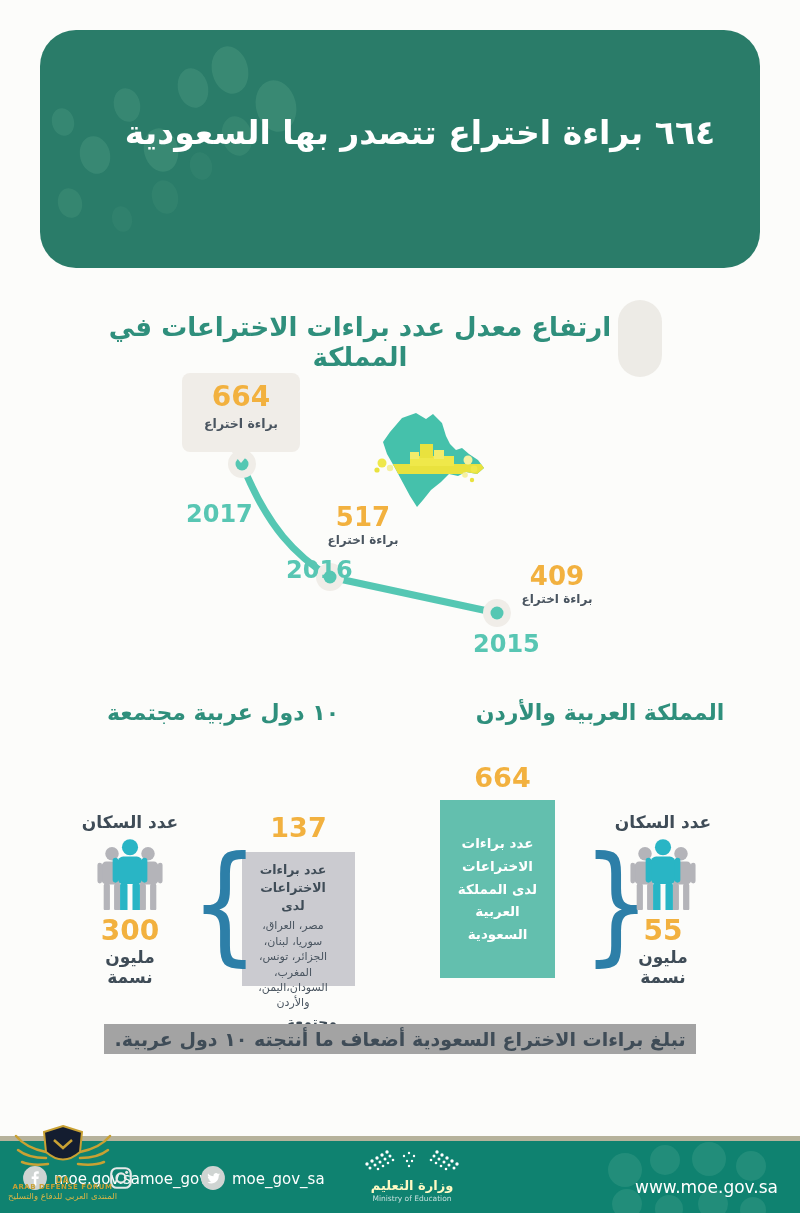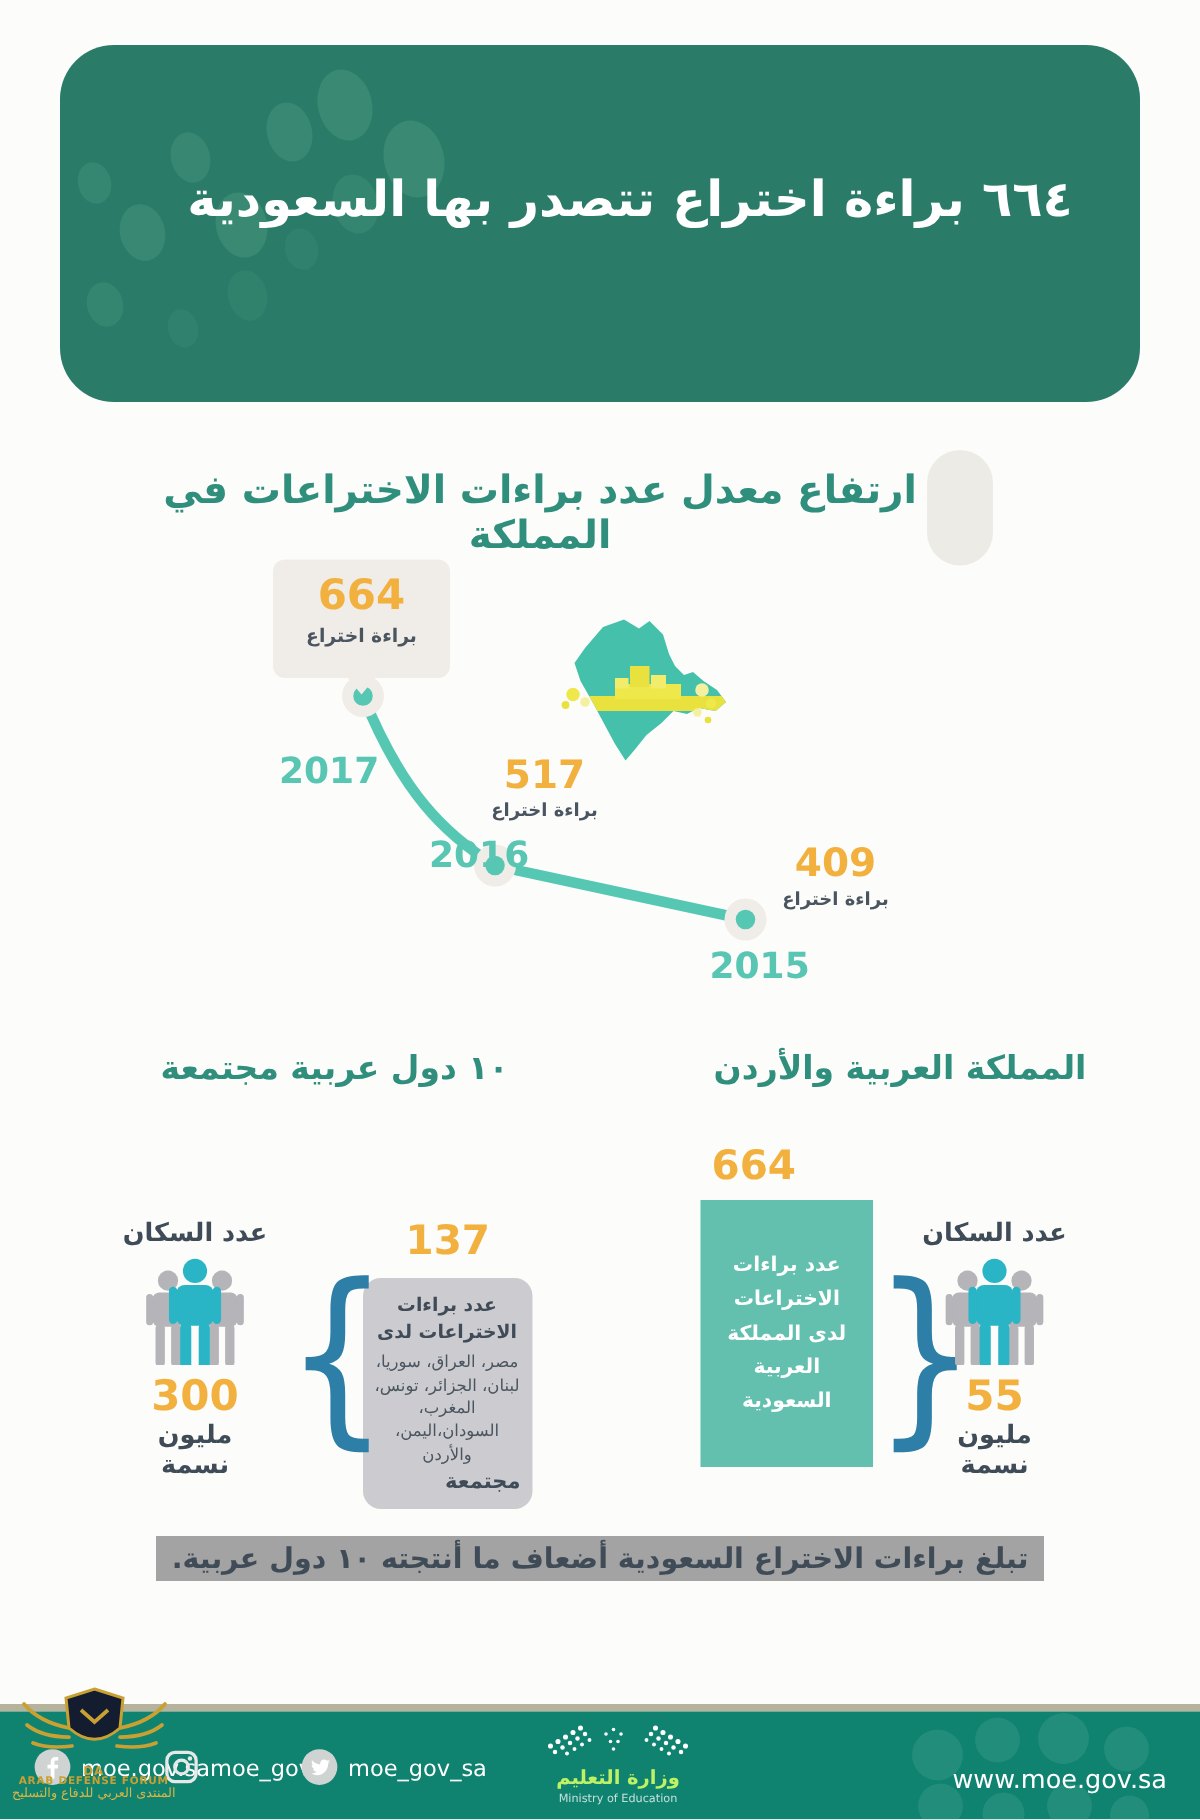--- a/index.html
+++ b/index.html
@@ -26,25 +26,25 @@
                 border-left:10px solid transparent;border-right:10px solid transparent;
                 border-top:12px solid #f0ede8;}
   .year-label{position:absolute;color:#58c6b3;font-size:24px;font-weight:bold;}
   .pt-block{position:absolute;width:90px;text-align:center;}
   .pt-block .val{color:#f2b13f;font-size:26px;font-weight:bold;line-height:28px;}
   .pt-block .unit{color:#4a5560;font-size:12px;font-weight:bold;direction:rtl;margin-top:2px;}
 
   
   .cmp-header{position:absolute;text-align:center;direction:rtl;color:#2f8f7c;font-size:22px;font-weight:bold;}
   .big-val{position:absolute;text-align:center;color:#f2b13f;font-size:27px;font-weight:bold;}
-  .saudi-box{position:absolute;left:467px;top:800px;width:115px;height:178px;background:#63bfae;
+  .saudi-box{position:absolute;left:440px;top:800px;width:115px;height:178px;background:#63bfae;
              display:flex;align-items:center;justify-content:center;text-align:center;direction:rtl;
              color:#ffffff;font-size:13.5px;font-weight:bold;line-height:1.7;padding:0 9px;box-sizing:border-box;}
-  .arab-box{position:absolute;left:242px;top:852px;width:113px;height:154px;background:#cbcbd0;
-            direction:rtl;box-sizing:border-box;padding:9px 8px 6px 7px;text-align:center;border-radius:12px;}
+  .arab-box{position:absolute;left:242px;top:852px;width:113px;height:134px;background:#cbcbd0;
+            direction:rtl;box-sizing:border-box;padding:9px 18px 6px 7px;text-align:center;}
   .arab-box .bt{color:#3f4c57;font-size:12.5px;font-weight:bold;line-height:1.45;}
   .arab-box .bc{color:#4a5560;font-size:11px;line-height:1.4;margin-top:3px;}
   .arab-box .bf{color:#3f4c57;font-size:14px;font-weight:bold;text-align:right;margin-top:3px;}
   .brace{position:absolute;color:#2d7fa8;font-size:128px;line-height:128px;font-weight:normal;
          transform:scaleX(.85);}
   .brace-open::before{content:"{";}
   .brace-close::before{content:"}";}
   .pop-col{position:absolute;width:100px;text-align:center;}
   .pop-label{color:#3f4c57;font-size:17px;font-weight:bold;direction:rtl;}
   .pop-val{color:#f2b13f;font-size:28px;font-weight:bold;}
@@ -54,21 +54,21 @@
   .statement{position:absolute;left:100px;top:1028px;width:600px;text-align:center;direction:rtl;}
   .statement span{background:#a3a3a3;color:#3f4c57;font-size:19px;font-weight:bold;padding:4px 10px;}
 
   
   .divider{position:absolute;left:0;top:1136px;width:800px;height:5px;background:#b6b29b;}
   .footer{position:absolute;left:0;top:1141px;width:800px;height:72px;background:#0f8270;overflow:hidden;}
   .fdot{position:absolute;background:#2c9480;border-radius:50%;opacity:.65;}
   .soc-ic{position:absolute;width:26px;height:26px;top:24px;}
   .soc-txt{position:absolute;top:29px;color:#ffffff;font-size:15px;}
   .ministry{position:absolute;left:352px;top:5px;width:120px;text-align:center;}
-  .ministry .ar{color:#bef264;font-size:13px;font-weight:bold;direction:rtl;margin-top:2px;}
+  .ministry .ar{color:#fef9c3;font-size:13px;font-weight:bold;direction:rtl;margin-top:2px;}
   .ministry .en{color:rgba(255,255,255,.75);font-size:7.5px;margin-top:1px;}
   .website{position:absolute;left:635px;top:36px;width:140px;text-align:center;color:#ffffff;font-size:17px;}
 
   
   .watermark{position:absolute;left:0px;top:1122px;width:125px;height:91px;text-align:center;}
   .wm-en{color:#c9a133;font-size:7px;font-weight:bold;letter-spacing:.5px;margin-top:-2px;}
   .wm-ar{color:#d8b545;font-size:8.5px;direction:rtl;}
 </style>
 </head>
 <body>

